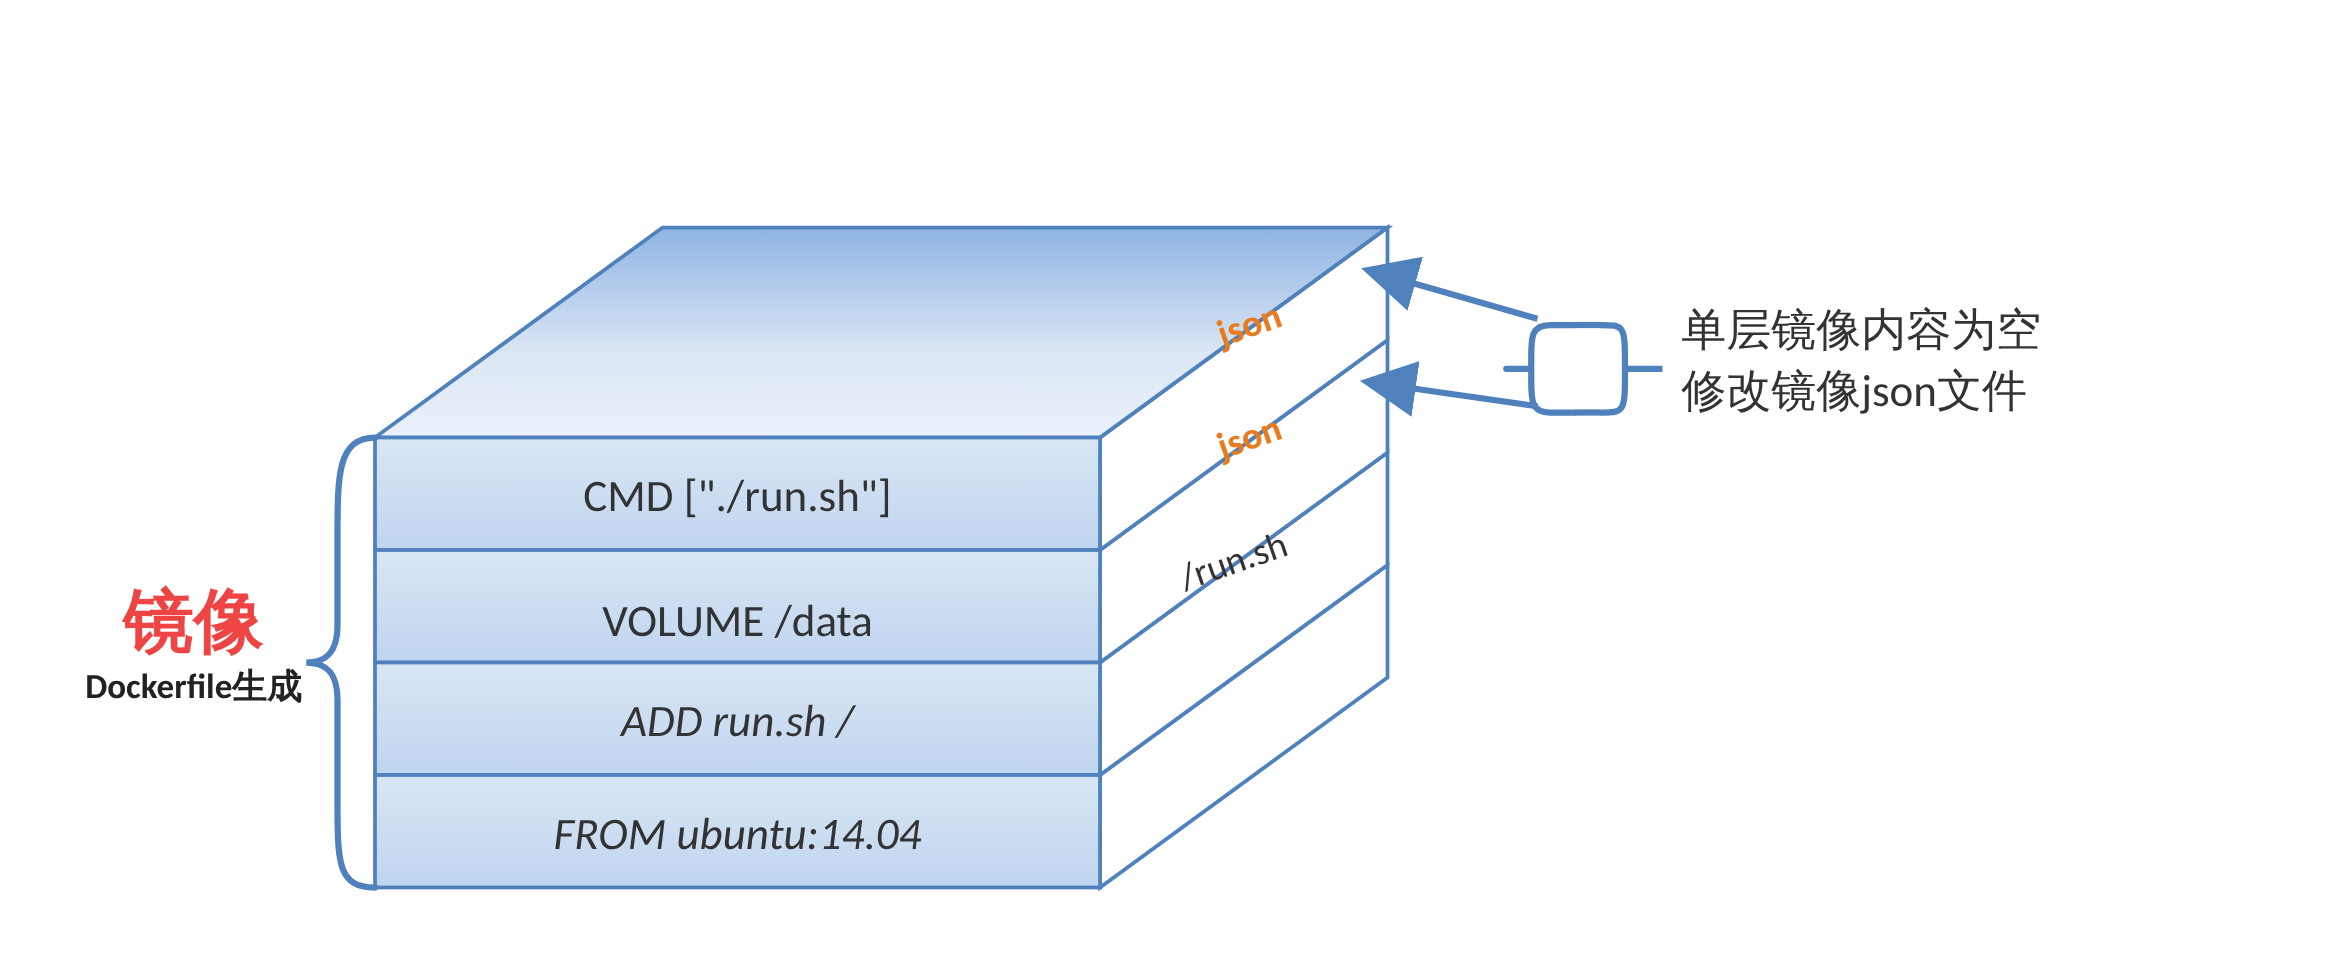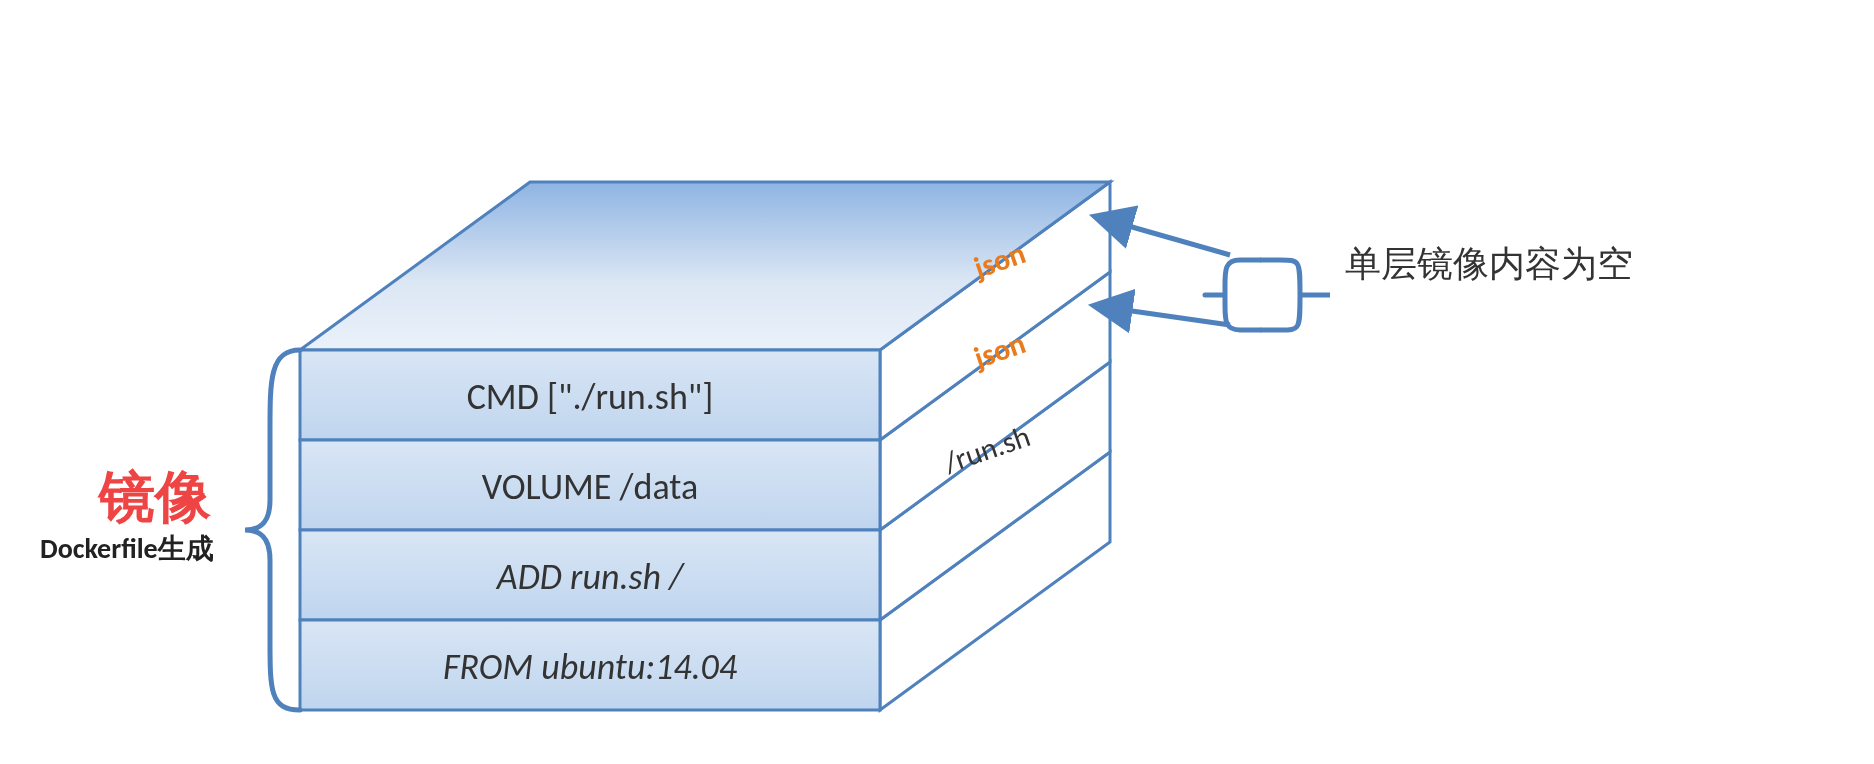--- a/index.html
+++ b/index.html
@@ -38,21 +38,21 @@
     font-size: 56px;
     font-weight: 700;
     color: #ef4444;
     text-align: center;
   }
   .left-sub {
     position: absolute;
     font-size: 28px;
     font-weight: 600;
     color: #222;
-    text-align: left;
+    text-align: center;
   }
 </style>
 </head>
 <body>
 
 <svg width="1874" height="764" viewBox="0 0 1874 764">
   <defs>
     <linearGradient id="topGrad" x1="0" y1="0" x2="0" y2="1">
       <stop offset="0%" stop-color="#8eb4e3"></stop>
       <stop offset="60%" stop-color="#dce7f4"></stop>
@@ -103,26 +103,27 @@
 
   <line x1="1230" y1="325" x2="1125" y2="310" stroke="#4f81bd" stroke-width="5" marker-end="url(#arrow)"></line>
 
   <line x1="1260" y1="260" x2="1280" y2="260" stroke="#4f81bd" stroke-width="5"></line>
   <line x1="1260" y1="330" x2="1280" y2="330" stroke="#4f81bd" stroke-width="5"></line>
   <path d="M1280,260 C1300,260 1300,260 1300,295 C1300,330 1300,330 1280,330" fill="none" stroke="#4f81bd" stroke-width="5"></path>
   <line x1="1300" y1="295" x2="1330" y2="295" stroke="#4f81bd" stroke-width="5"></line>
 </svg>
 
 <div class="layer-label" style="left:310px; top:375px;">CMD ["./run.sh"]</div>
-<div class="layer-label" style="left:310px; top:465px;">VOLUME /data</div>
+<div class="layer-label" style="left:310px; top:475px;">VOLUME /data</div>
 <div class="layer-label" style="left:310px; top:555px;font-style:italic;">ADD run.sh /</div>
 <div class="layer-label" style="left:310px; top:645px;font-style:italic;">FROM ubuntu:14.04</div>
 
 <div class="side-label json" style="left:975px; top:250px;">json</div>
 <div class="side-label json" style="left:975px; top:340px;">json</div>
 <div class="side-label" style="left:945px; top:445px; color:#333; font-weight:normal;">/run.sh</div>
 
 <div class="left-title" style="left:60px; top:460px; width:190px;">镜像</div>
 <div class="left-sub" style="left:40px; top:530px; width:230px;">Dockerfile生成</div>
 
 <div class="annot" style="left:1345px; top:240px;">
   <span>单层镜像内容为空</span><br>
+  <span>修改镜像json文件</span>
 </div>
 
 </body></html>

